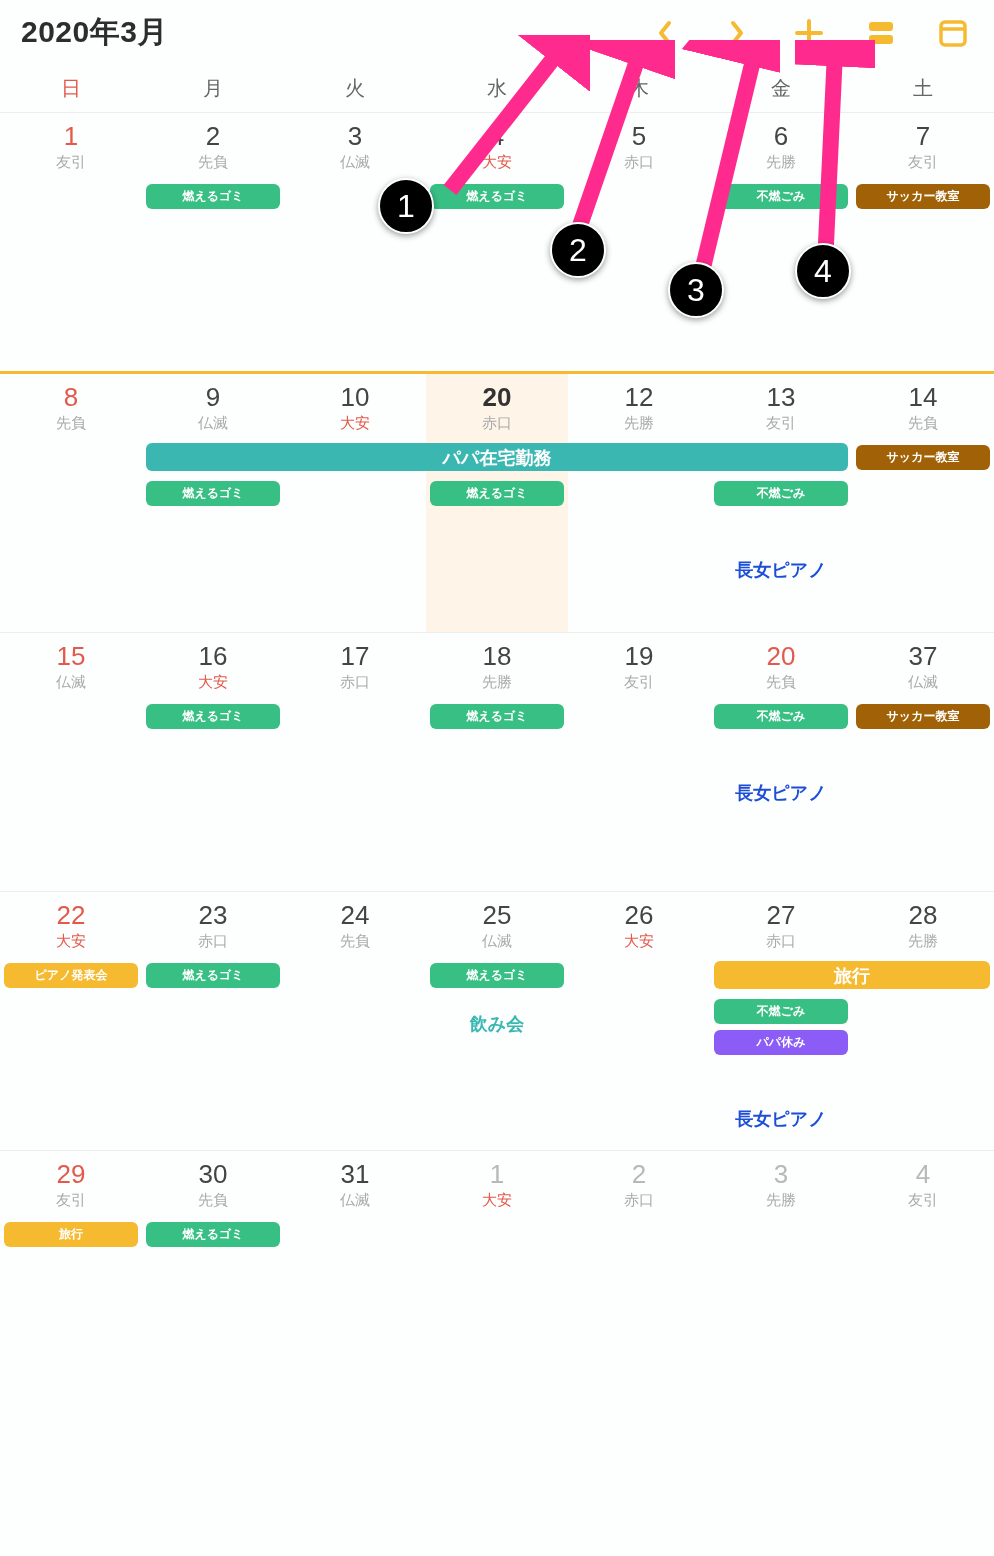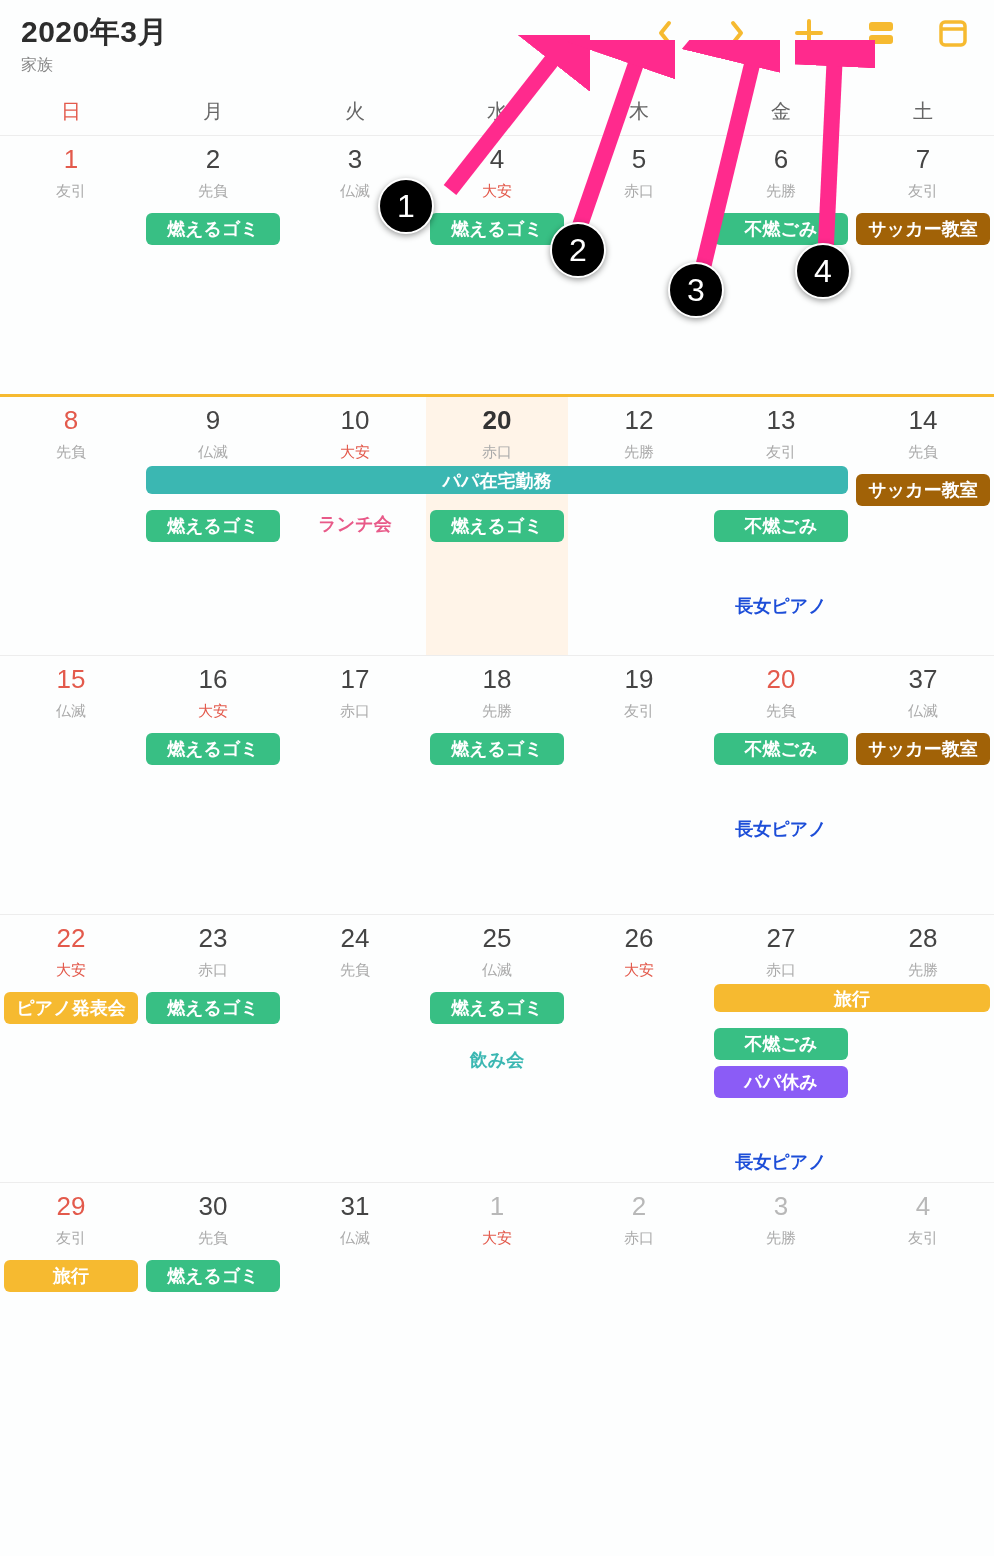--- a/index.html
+++ b/index.html
@@ -81,29 +81,29 @@
     font-weight: 500;
   }
   .daynum.sun { color: #e35a4c; }
   .daynum.red { color: #e35a4c; }
   .daynum.faded { color: #b8b8b8; }
   .daynum.today { color: #333; font-weight: 700; }
   .rokuyou {
     text-align: center;
     font-size: 15px;
     color: #aaa;
-    margin-top: 7px;
+    margin-top: 1px;
     margin-bottom: 12px;
   }
   .rokuyou.red { color: #e35a4c; }
   .events { display:flex; flex-direction:column; gap:6px; position:relative; z-index:2;}
   .chip {
     display:block;
     text-align:center;
-    font-size: 18px;
+    font-size: 12px;
     font-weight:600;
     color:#fff;
     border-radius:6px;
     padding:4px 2px;
     white-space: nowrap;
     overflow: hidden;
   }
   .chip.green { background:#38bf84; }
   .chip.blue  { background:#a16207; }
   .chip.yellow{ background:#f6ba30; }
@@ -147,21 +147,20 @@
     display:flex; align-items:center; justify-content:center;
   }
   .arrow-svg { position:absolute; }
 </style>
 </head>
 <body>
 
 <div class="header">
   <div class="title-block">
     <div class="title">2020年3月</div>
-    <div class="subtitle">家族</div>
   </div>
   <div class="toolbar">
     <div class="tb-btn">
       <svg width="20" height="28" viewBox="0 0 20 28">
           <polyline points="14,4 6,14 14,24" fill="none" stroke="currentColor" stroke-width="4" stroke-linecap="round" stroke-linejoin="round"></polyline>
         </svg>
     </div>
     <div class="tb-btn">
       <svg width="20" height="28" viewBox="0 0 20 28">
           <polyline points="6,4 14,14 6,24" fill="none" stroke="currentColor" stroke-width="4" stroke-linecap="round" stroke-linejoin="round"></polyline>
@@ -253,24 +252,20 @@
       <div class="daynum">9</div>
       <div class="rokuyou">仏滅</div>
       <div class="events">
         <div style="height: 30px;"></div>
         <div class="chip green">燃えるゴミ</div>
       </div>
     </div>
     <div class="cell">
       <div class="daynum">10</div>
       <div class="rokuyou red">大安</div>
-      <div class="events">
-        <div style="height: 30px;"></div>
-        <div class="text-event pink">ランチ会</div>
-      </div>
     </div>
     <div class="cell today">
       <div class="daynum today">20</div>
       <div class="rokuyou">赤口</div>
       <div class="events">
         <div style="height: 30px;"></div>
         <div class="chip green">燃えるゴミ</div>
       </div>
     </div>
     <div class="cell">

